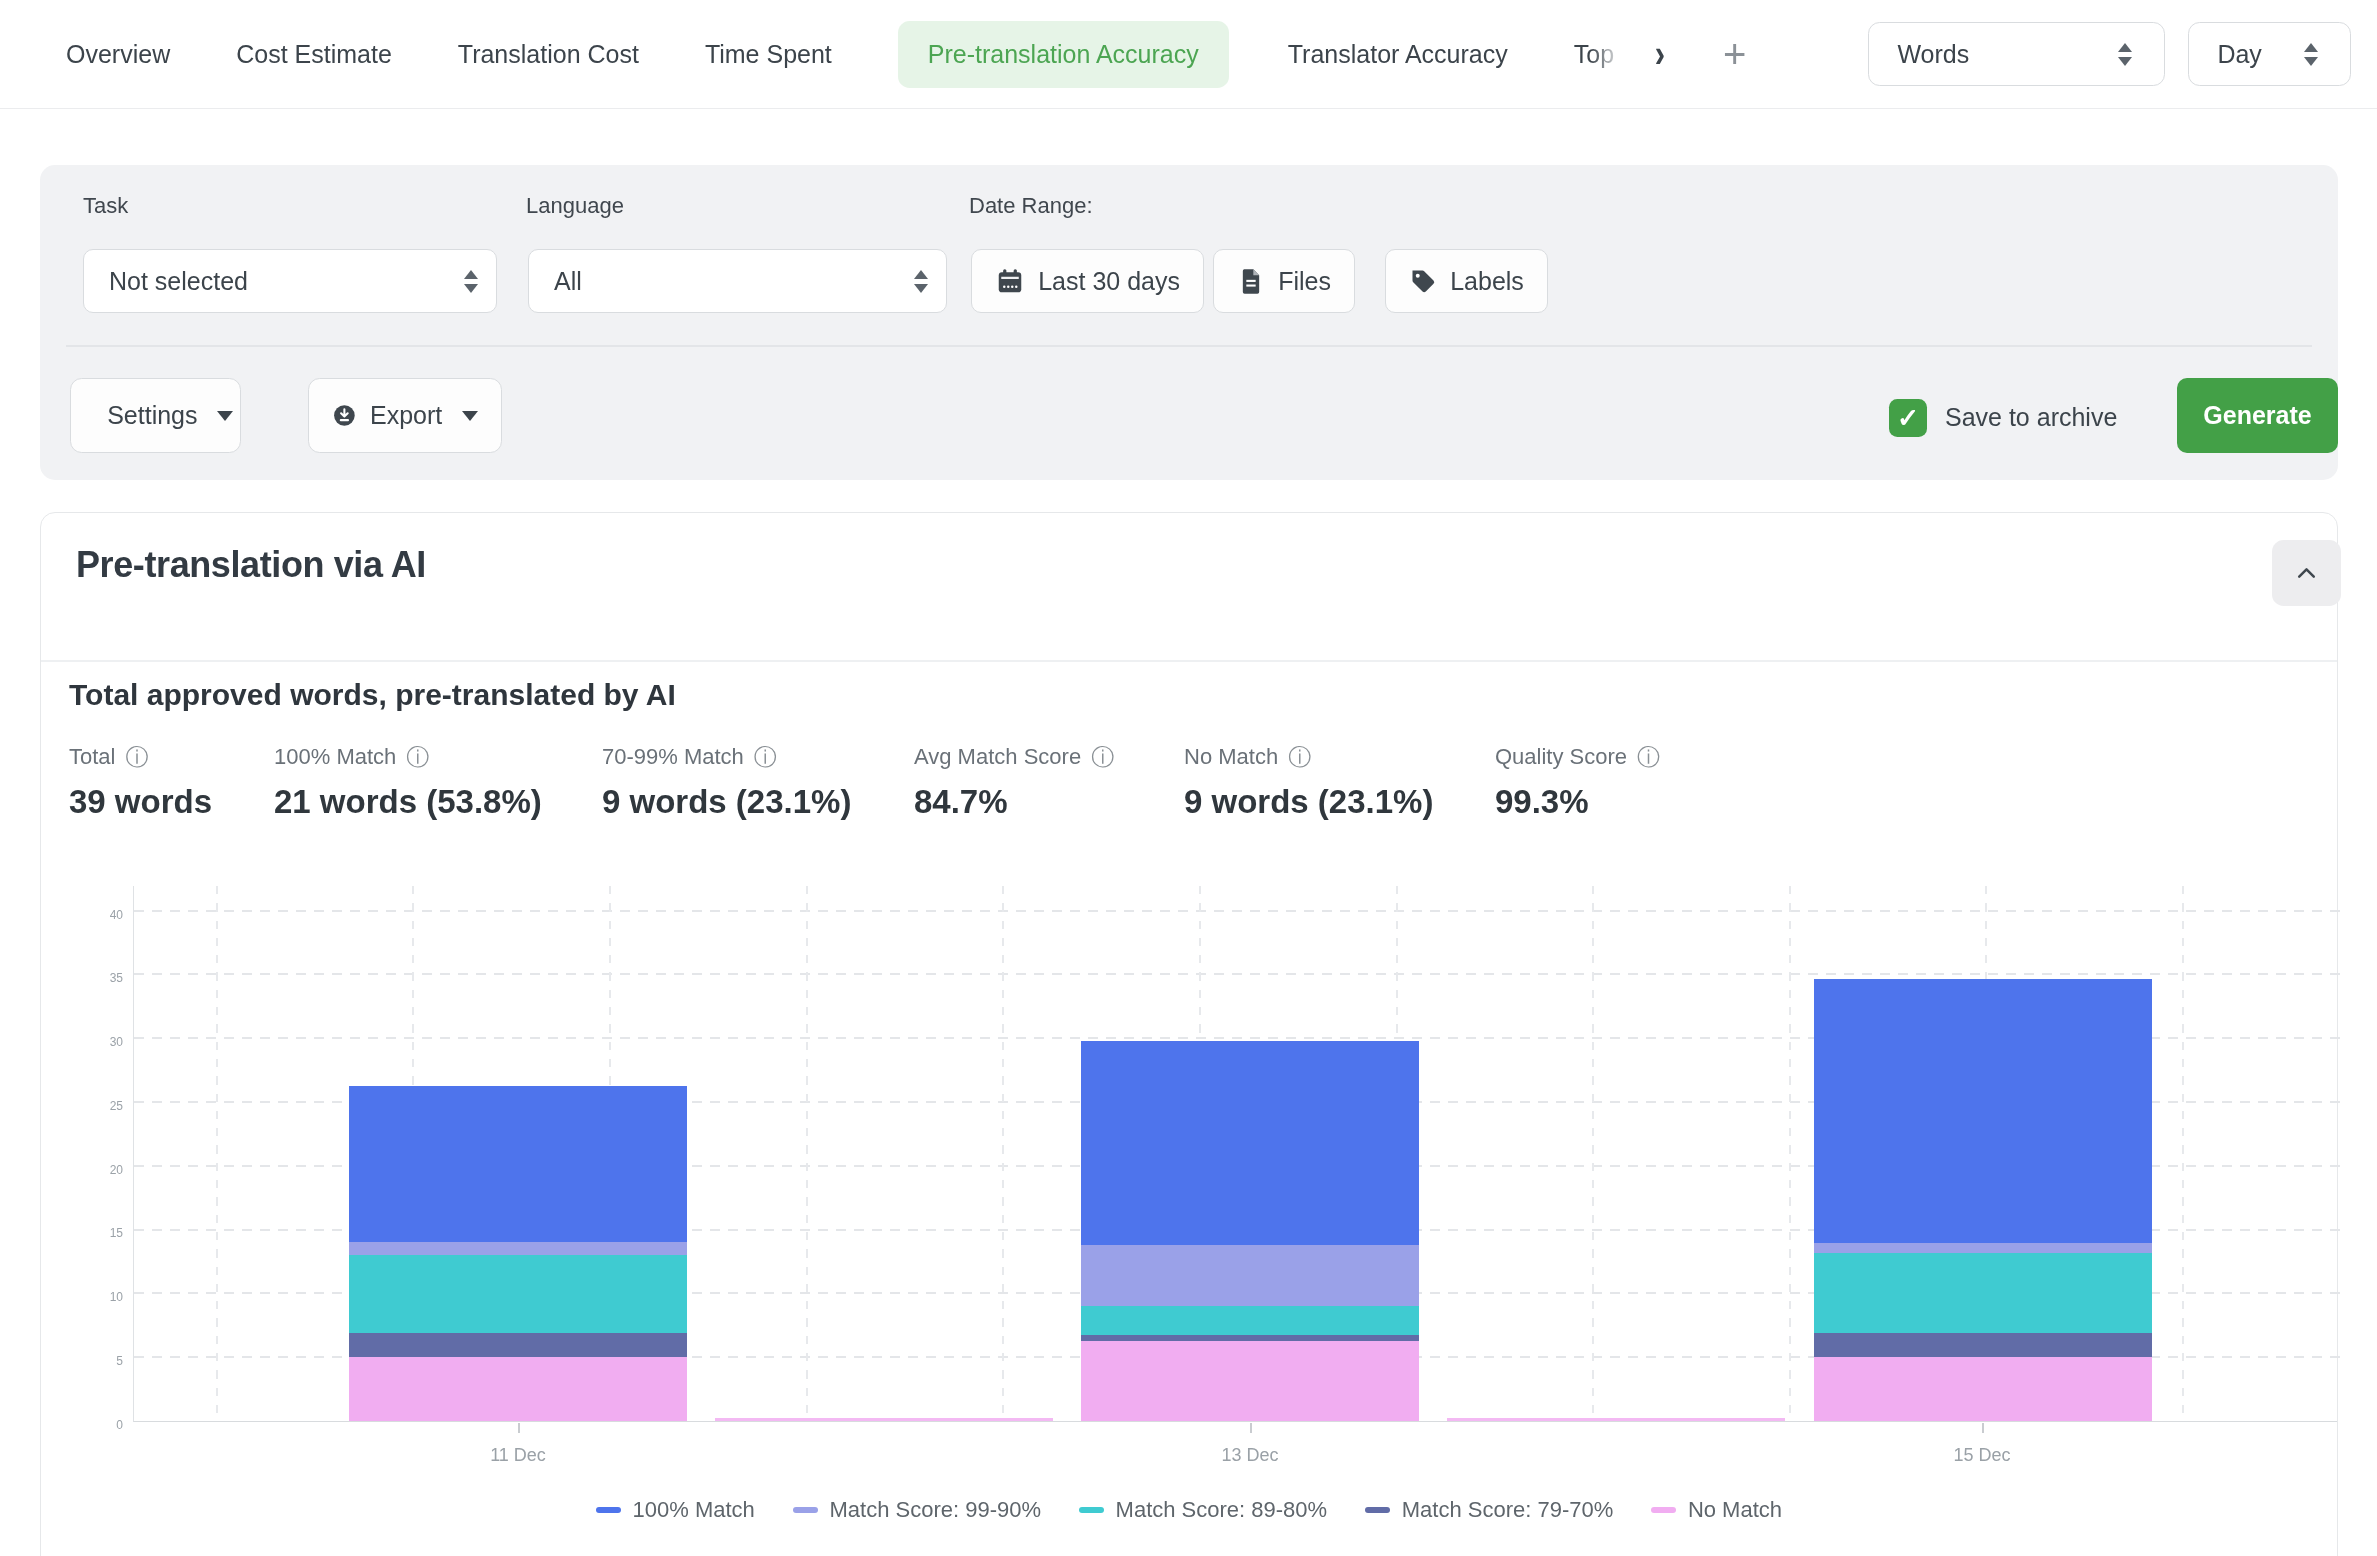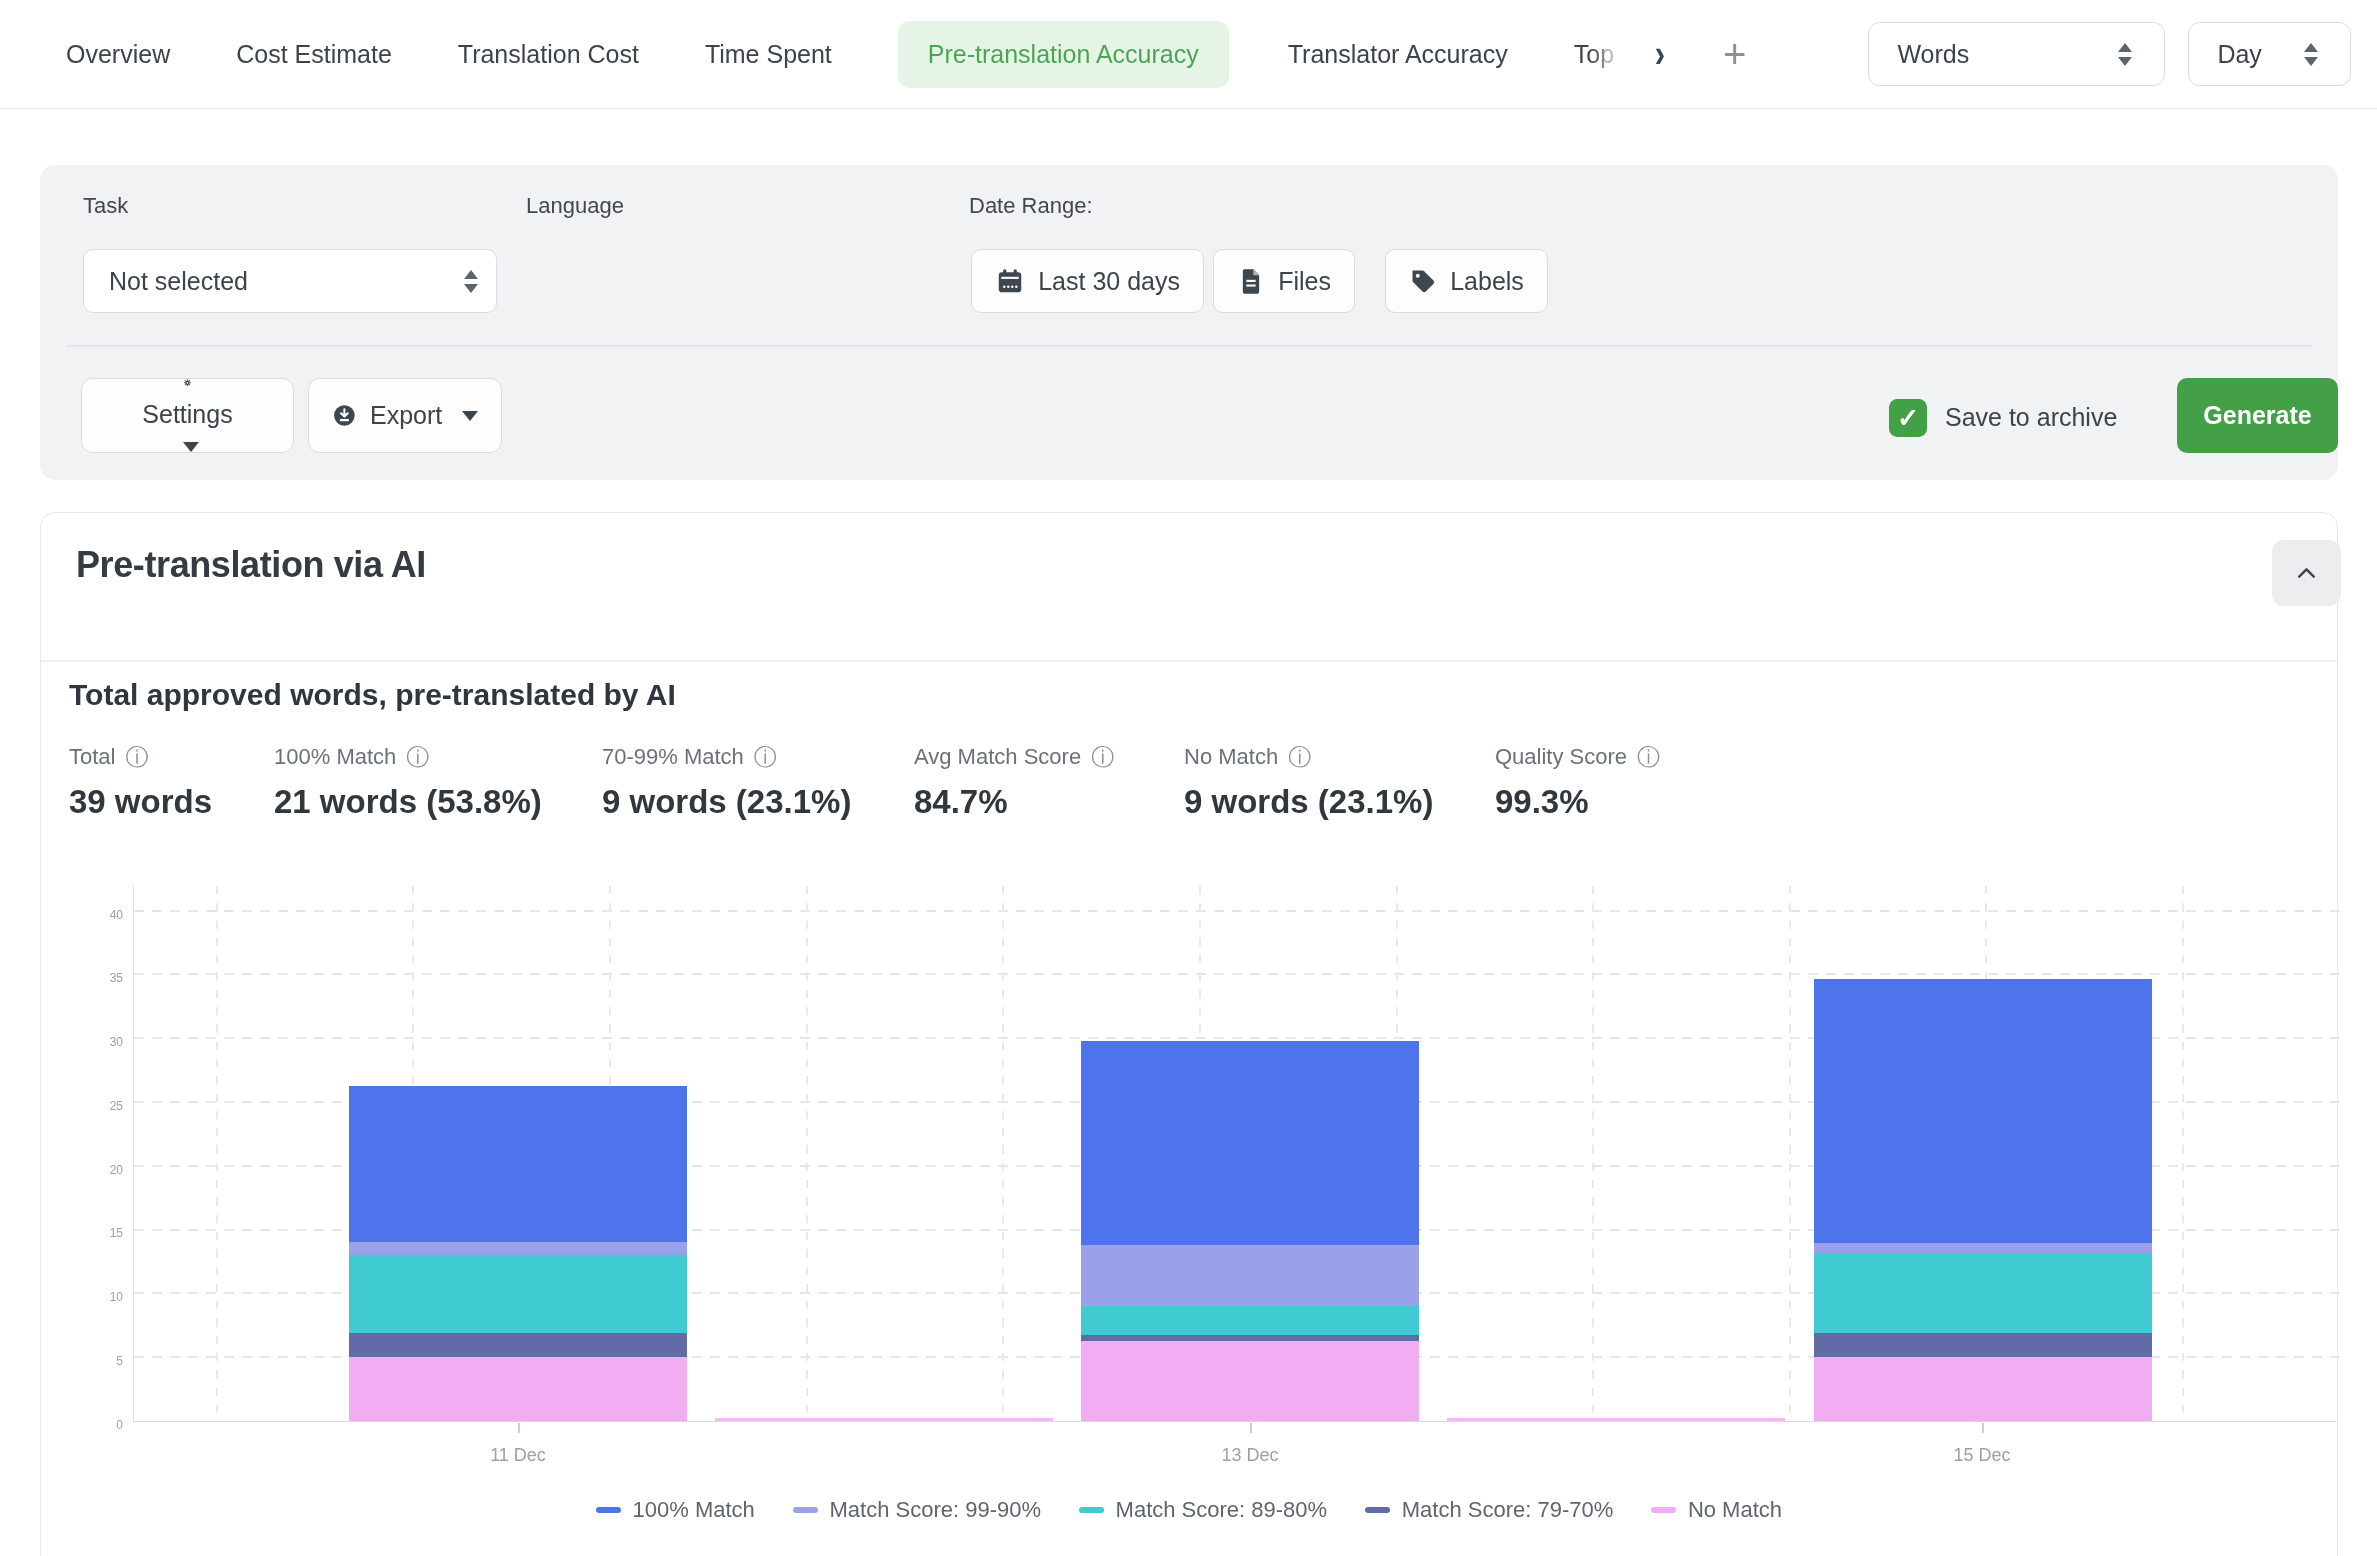--- a/index.html
+++ b/index.html
@@ -132,20 +132,27 @@
   <div class="flabel" style="left:486px">Language</div>
   <div class="flabel" style="left:929px">Date Range:</div>
 
   <div class="fcontrol" style="left:43px; width:414px;">
     <span>Not selected</span>
     <span class="stepper">
         <span class="tri-up"></span>
         <span class="tri-down"></span>
       </span>
   </div>
+  <div class="fcontrol" style="left:488px; width:419px;">
+    <span>All</span>
+    <span class="stepper">
+        <span class="tri-up"></span>
+        <span class="tri-down"></span>
+      </span>
+  </div>
 
   <button class="fbtn" style="left:931px;">
     <svg width="30" height="30" viewBox="0 0 24 24">
       <rect x="3" y="5" width="18" height="16" rx="2.5" fill="#3f474e"></rect>
       <rect x="6.5" y="2.5" width="2.6" height="5" rx="1.2" fill="#3f474e"></rect>
       <rect x="14.9" y="2.5" width="2.6" height="5" rx="1.2" fill="#3f474e"></rect>
       <rect x="5" y="8.6" width="14" height="1.8" fill="#f1f2f4"></rect>
       <circle cx="7.4" cy="16.5" r="1" fill="#fff"></circle>
         <circle cx="10.6" cy="16.5" r="1" fill="#fff"></circle>
       <circle cx="13.8" cy="16.5" r="1" fill="#fff"></circle>
@@ -167,21 +174,21 @@
   <button class="fbtn" style="left:1345px;">
     <svg width="28" height="28" viewBox="0 0 24 24">
       <path d="M3 3h8.6a2 2 0 0 1 1.4.6l8 8a2 2 0 0 1 0 2.8l-6.6 6.6a2 2 0 0 1-2.8 0l-8-8A2 2 0 0 1 3 11.6V3z" fill="#3f474e"></path>
       <circle cx="7.5" cy="7.5" r="1.7" fill="#fff"></circle>
     </svg>
     <span>Labels</span>
   </button>
 
   <div class="fdivider"></div>
 
-  <button class="row2-btn" style="left:41px; width:213px;flex-direction:column;">
+  <button class="row2-btn" style="left:30px; width:171px;">
     <svg width="31" height="31" viewBox="0 0 24 24">
       <g fill="#3f474e">
         <rect x="10.6" y="1" width="2.8" height="5" rx="1"></rect>
         <rect x="10.6" y="18" width="2.8" height="5" rx="1"></rect>
         <rect x="10.6" y="1" width="2.8" height="5" rx="1" transform="rotate(45 12 12)"></rect>
         <rect x="10.6" y="18" width="2.8" height="5" rx="1" transform="rotate(45 12 12)"></rect>
         <rect x="10.6" y="1" width="2.8" height="5" rx="1" transform="rotate(90 12 12)"></rect>
         <rect x="10.6" y="18" width="2.8" height="5" rx="1" transform="rotate(90 12 12)"></rect>
         <rect x="10.6" y="1" width="2.8" height="5" rx="1" transform="rotate(135 12 12)"></rect>
         <rect x="10.6" y="18" width="2.8" height="5" rx="1" transform="rotate(135 12 12)"></rect>

